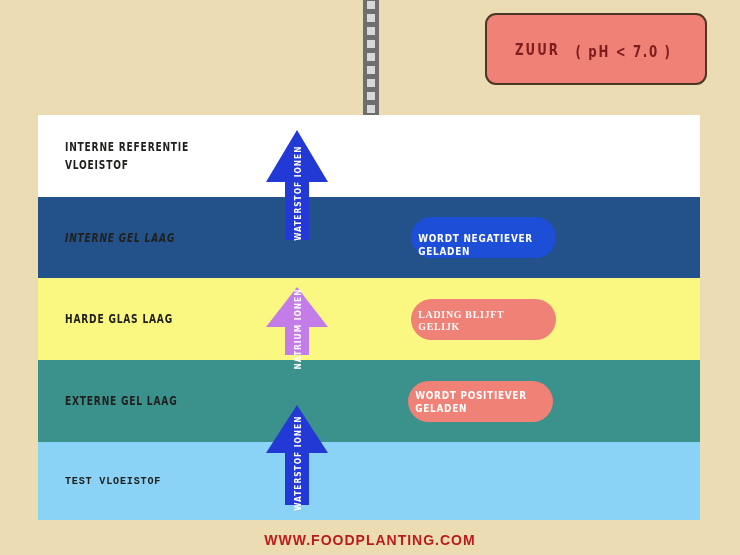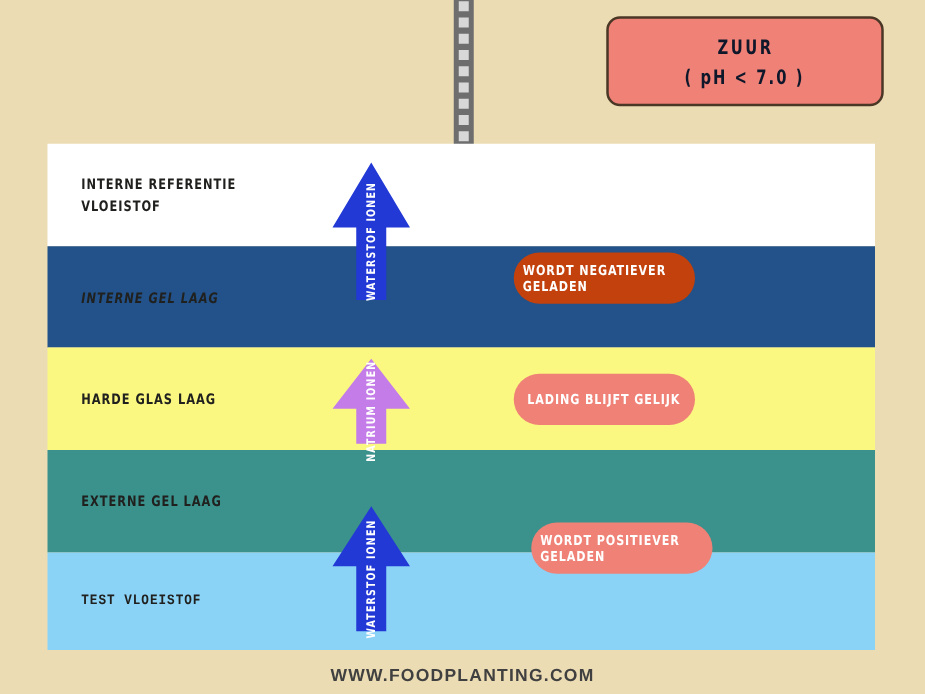--- a/index.html
+++ b/index.html
@@ -26,24 +26,23 @@
     position: absolute;
     left: 485px;
     top: 13px;
     width: 222px;
     height: 72px;
     background: #ef8176;
     border: 2px solid #4a3725;
     border-radius: 11px;
     box-sizing: border-box;
     display: flex;
-    flex-direction: column;
     align-items: center;
     justify-content: center;
-    color: #0f172a;
+    color: #7f1d1d;
   }
   .title-line1 {
     font-size: 16px;
     letter-spacing: 2.5px;
     font-weight: 600;
     transform: scaleX(0.82);
   }
   .title-line2 {
     font-size: 16px;
     letter-spacing: 2px;
@@ -199,27 +198,27 @@
       </div>
       <div class="layer" style="top: 163px; height: 82px; background: rgb(251, 248, 130);">
         <div class="layer-label">HARDE GLAS LAAG</div>
       </div>
       <div class="layer" style="top: 327px; height: 78px; background: rgb(138, 211, 247); font-family: Liberation Mono, monospace;">
         <div class="layer-label">TEST VLOEISTOF</div>
       </div>
     </div>
 
   <div id="pill-host">
-      <div class="pill" style="left: 411px; top: 202px; width: 145px; background: #c2410c; color: rgb(255, 255, 255);">
+      <div class="pill" style="left: 411px; top: 217px; width: 145px; background: #1d4ed8; color: rgb(255, 255, 255); align-items: flex-end;">
         <span>WORDT NEGATIEVER GELADEN</span>
       </div>
-      <div class="pill" style="left: 411px; top: 299px; width: 145px; background: rgb(239, 129, 118); color: rgb(255, 255, 255);">
+      <div class="pill" style="left: 411px; top: 299px; width: 145px; background: rgb(239, 129, 118); color: rgb(255, 255, 255); font-family: Liberation Serif, serif;">
         <span>LADING BLIJFT GELIJK</span>
       </div>
-      <div class="pill" style="left: 425px; top: 381px; width: 145px; background: rgb(239, 129, 118); color: rgb(255, 255, 255); margin-top: 37px;">
+      <div class="pill" style="left: 408px; top: 381px; width: 145px; background: rgb(239, 129, 118); color: rgb(255, 255, 255);">
         <span>WORDT POSITIEVER GELADEN</span>
       </div>
     </div>
 
   <div id="arrow-host">
       <div class="arrow" style="left: 266px; top: 130px; width: 62px; height: 110px;">
         <svg width="62" height="110" viewBox="0 0 62 110">
           <polygon points="31,0 62,52 43,52 43,110 19,110 19,52 0,52" fill="#2239d6"></polygon>
         </svg>
         <div class="arrow-text offset-down">
@@ -237,15 +236,15 @@
       <div class="arrow" style="left: 266px; top: 405px; width: 62px; height: 100px;">
         <svg width="62" height="100" viewBox="0 0 62 100">
           <polygon points="31,0 62,48 43,48 43,100 19,100 19,48 0,48" fill="#2239d6"></polygon>
         </svg>
         <div class="arrow-text offset-down">
           <span>WATERSTOF IONEN</span>
         </div>
       </div>
     </div>
 
-  <div class="watermark" style="color: #404040;">WWW.FOODPLANTING.COM</div>
+  <div class="watermark" style="color: #b91c1c;">WWW.FOODPLANTING.COM</div>
 
 </div>
 
 </body></html>

